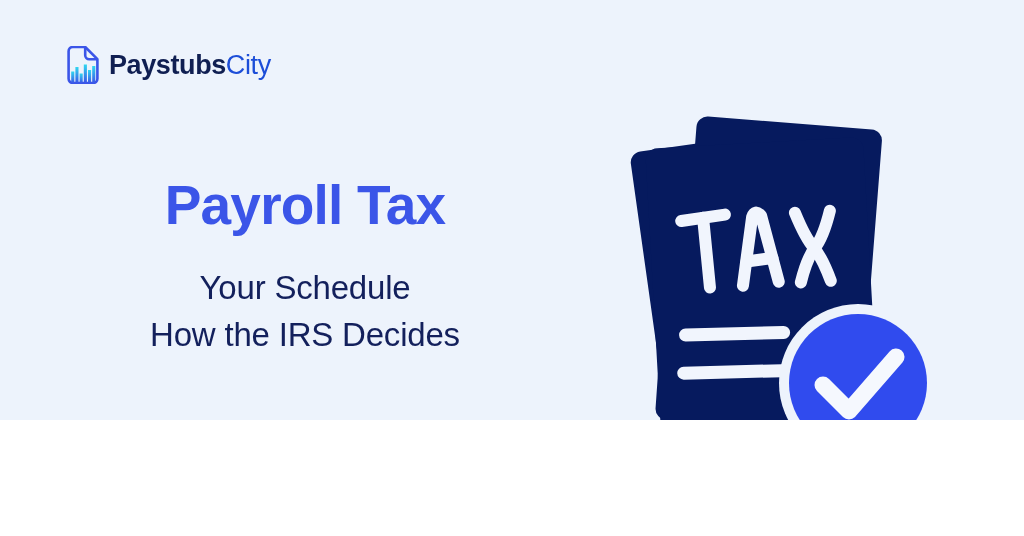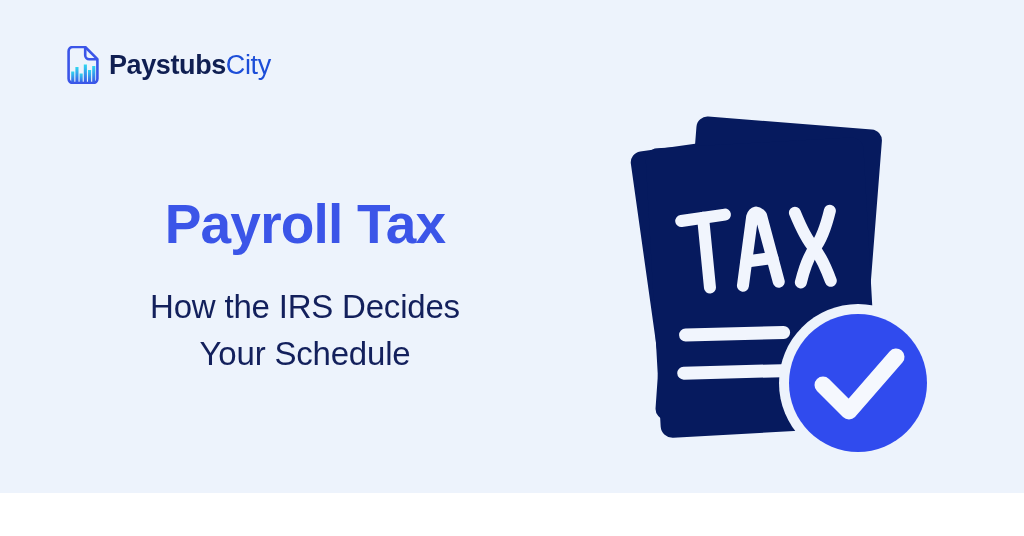--- a/index.html
+++ b/index.html
@@ -8,21 +8,21 @@
   }
   body {
     width: 1024px;
     height: 536px;
     overflow: hidden;
     font-family: "Liberation Sans", sans-serif;
   }
   #canvas {
     position: relative;
     width: 1024px;
-    height: 493px;
+    height: 420px;
     background: #edf3fc;
     overflow: hidden;
   }
 
   
   #logo {
     position: absolute;
     left: 64px;
     top: 46px;
     display: flex;
@@ -51,21 +51,20 @@
     color: #1d4ed8;
   }
 
   
   #text-block {
     position: absolute;
     left: 36px;
     top: 168px;
     width: 538px;
     text-align: center;
-    margin-top: 19px;
   }
   #headline {
     margin: 0;
     font-size: 55px;
     font-weight: bold;
     line-height: 1.36;
     letter-spacing: -0.8px;
     color: #3b55e8;
   }
   #headline .hl-line {
@@ -132,22 +131,22 @@
       <span class="wm-strong">Paystubs</span>
         <span class="wm-light">City</span>
     </span>
   </div>
 
   <div id="text-block">
     <h1 id="headline">
       <span class="hl-line">Payroll Tax</span>
     </h1>
     <p id="subheadline">
+      <span class="sub-line">Your Schedule</span>
       <span class="sub-line">How the IRS Decides</span>
-      <span class="sub-line">Your Schedule</span>
     </p>
   </div>
 
   <div id="illustration">
     <svg viewBox="0 0 340 372" xmlns="http://www.w3.org/2000/svg">
 
       <g transform="rotate(-8 70 180)">
         <rect x="44" y="44" width="150" height="256" rx="11" fill="#061a5e"></rect>
       </g>
 

